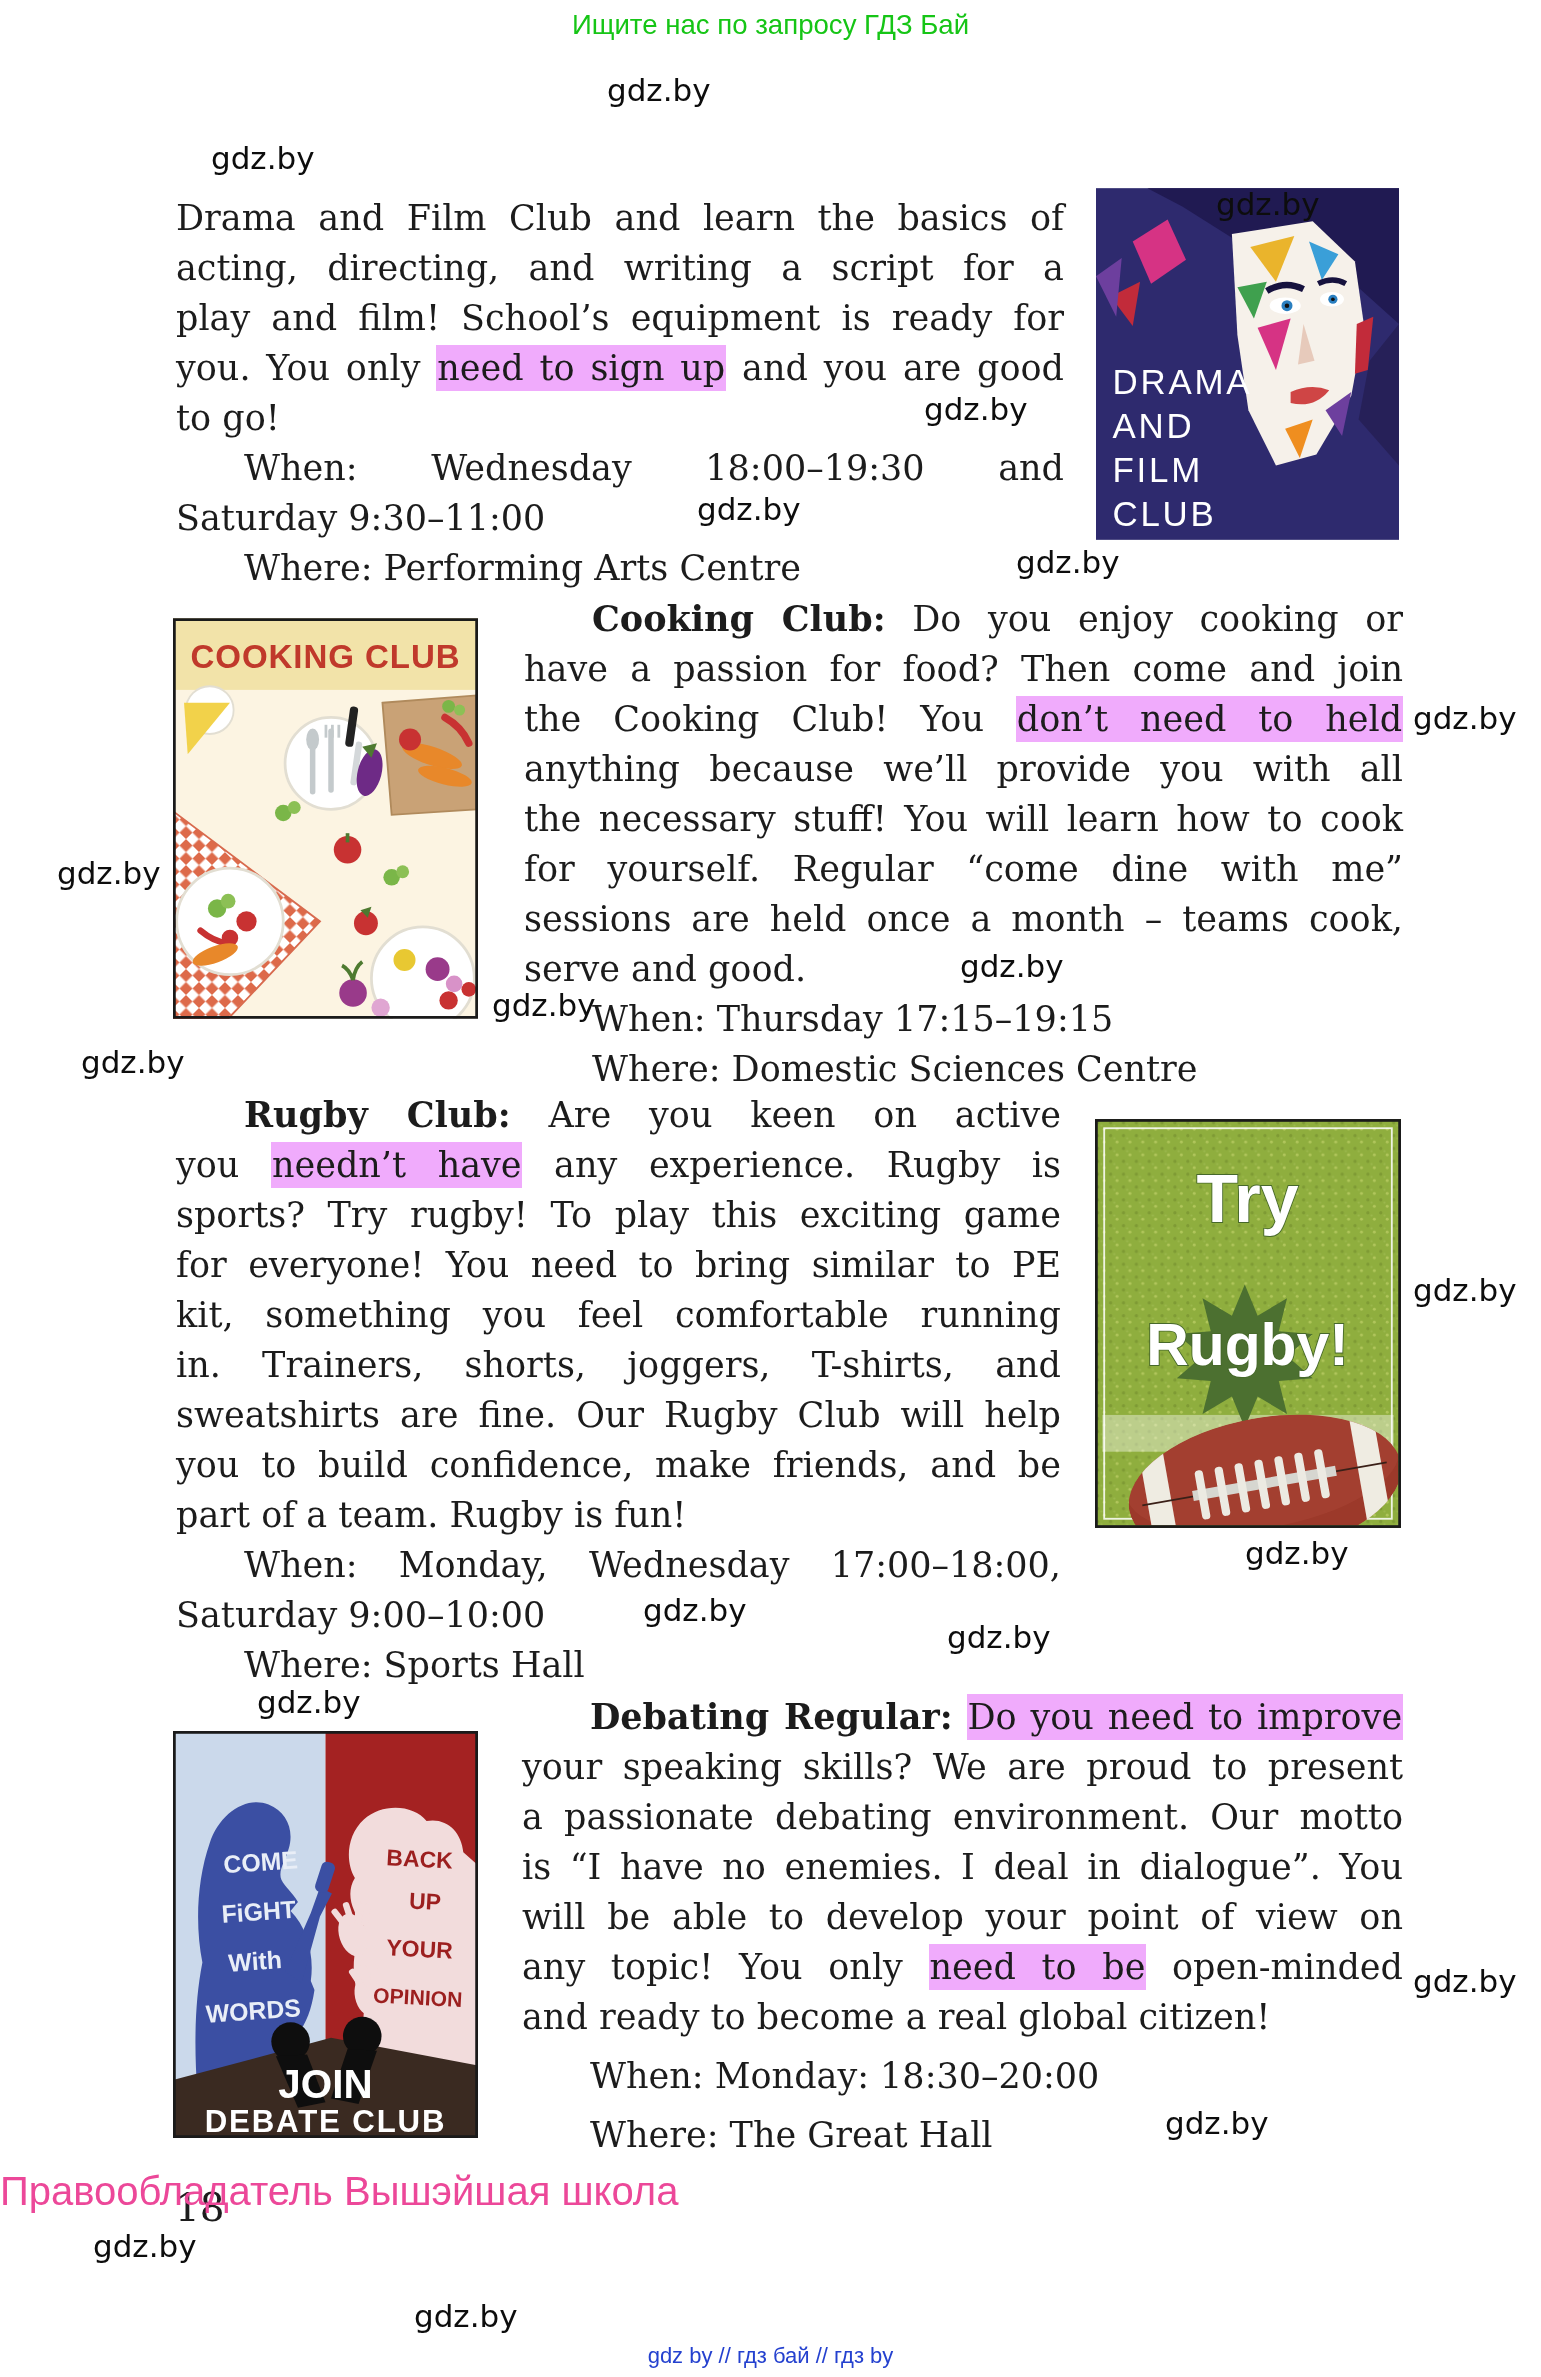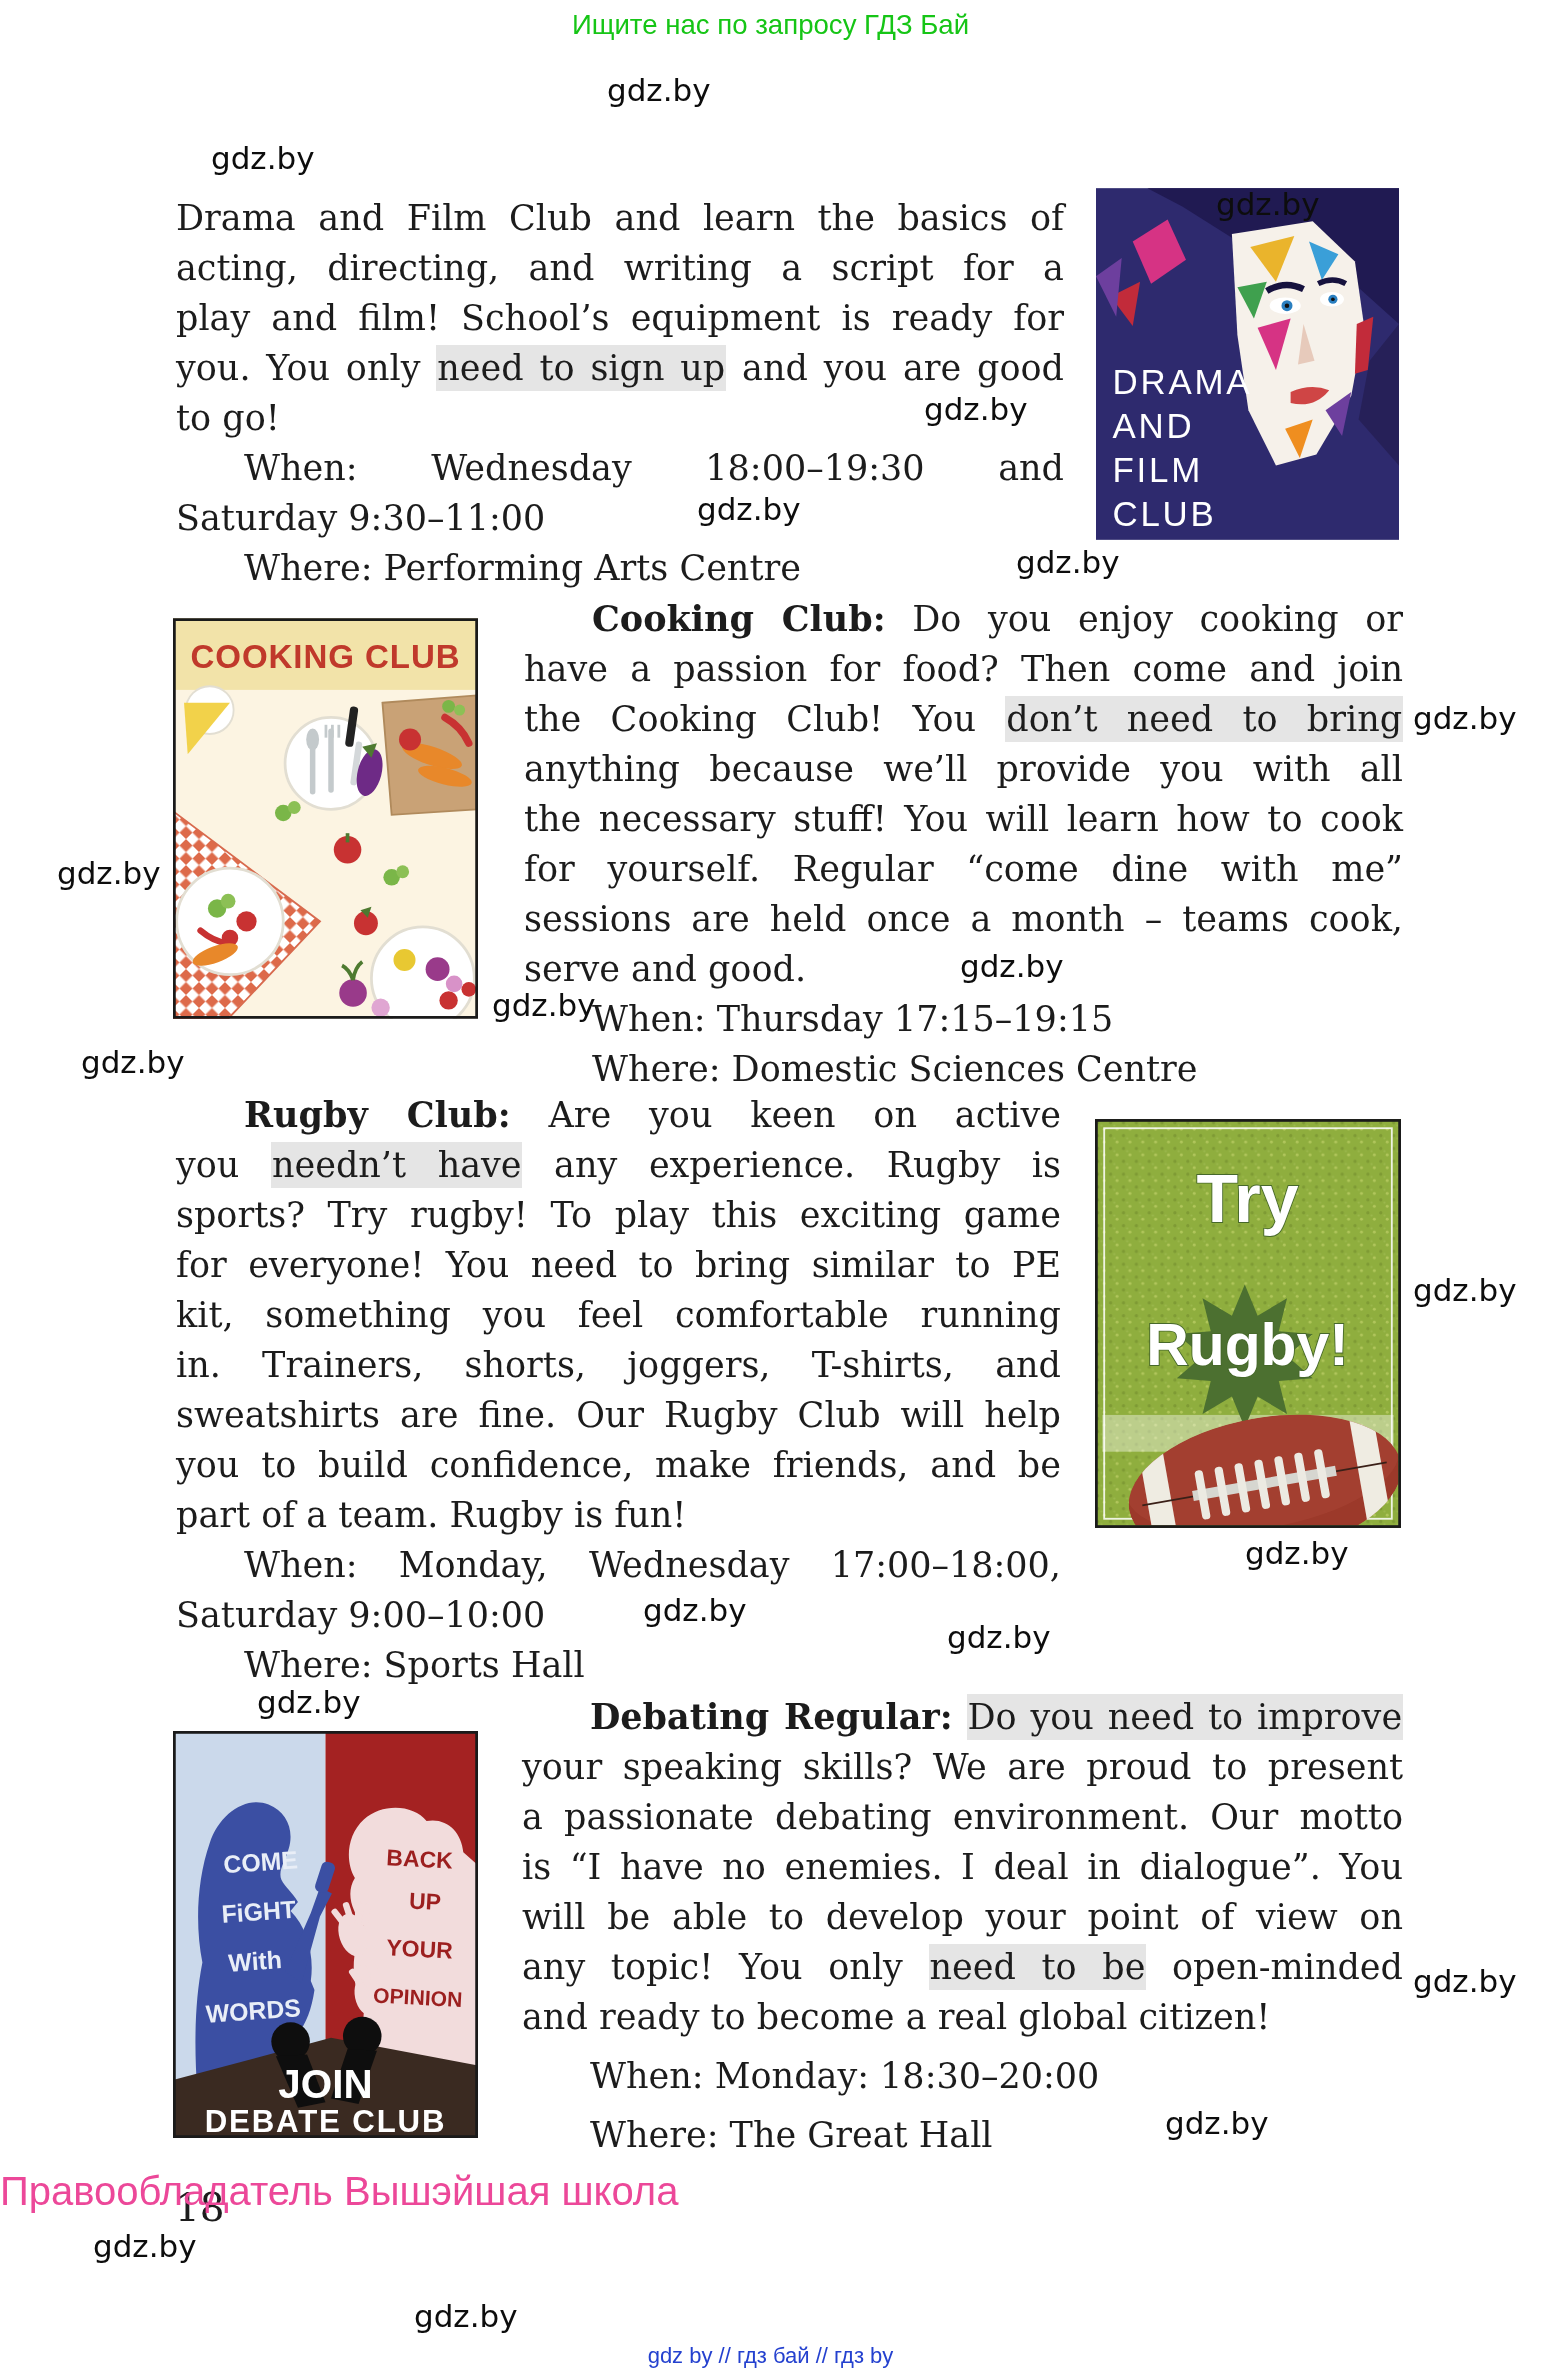--- a/index.html
+++ b/index.html
@@ -8,21 +8,21 @@
   .banner{position:absolute;left:0;top:9.2px;width:100%;text-align:center;
           font-family:"Liberation Sans",sans-serif;font-size:27.6px;color:#16c516;}
   .wm{position:absolute;font-family:"DejaVu Sans",sans-serif;font-size:31px;color:#0d0d0d;
       white-space:nowrap;z-index:5;}
   .par{position:absolute;font-size:35px;line-height:50px;}
   .line{height:50px;text-align:left;}
   .line.j{text-align:justify;text-align-last:justify;}
   .line.ind{padding-left:68px;}
   .line.g{margin-top:9.2px;}
   .b{font-weight:bold;}
-  .hl{background:#e5e5e5;padding:2.8px 0.9px;margin-top:8px;}
+  .hl{background:#f0abfc;padding:2.8px 0.9px;margin-top:8px;}
   .poster{position:absolute;z-index:1;}
   .pagenum{position:absolute;left:175px;top:2185px;font-size:39px;}
   .pink{position:absolute;left:0;top:2169px;width:100%;text-align:left;
         font-family:"Liberation Sans",sans-serif;font-size:40px;color:#ec4899;}
   .bluefooter{position:absolute;left:0;top:2343px;width:100%;text-align:center;
         font-family:"Liberation Sans",sans-serif;font-size:22px;color:#2441cf;}
   svg text{font-family:"Liberation Sans",sans-serif;}
 </style>
 </head>
 <body>
@@ -149,21 +149,21 @@
     <circle cx="196" cy="408" r="15" fill="#993a8a"></circle>
     <path d="M196,394 q2,-14 10,-20 M196,394 q-4,-12 -12,-16" stroke="#4e7a30" stroke-width="4" fill="none"></path>
     <circle cx="226" cy="424" r="10" fill="#e0a6d2"></circle>
     <rect x="1.5" y="1.5" width="329" height="433" fill="none" stroke="#1a1a1a" stroke-width="3"></rect>
     <text x="166" y="54" font-size="36" font-weight="bold" letter-spacing="1" text-anchor="middle" fill="#c0392b">COOKING CLUB</text>
   </svg>
 
   <div class="par" style="left:524px;top:594px;width:879px">
       <div class="line j ind"><span class="b">Cooking Club:</span><span> Do you enjoy cooking or</span></div>
       <div class="line j"><span>have a passion for food? Then come and join</span></div>
-      <div class="line j"><span>the Cooking Club! You </span><span class="hl">don’t need to bring</span></div>
+      <div class="line j"><span>the Cooking Club! You </span><span class="hl">don’t need to held</span></div>
       <div class="line j"><span>anything because we’ll provide you with all</span></div>
       <div class="line j"><span>the necessary stuff! You will learn how to cook</span></div>
       <div class="line j"><span>for yourself. Regular “come dine with me”</span></div>
       <div class="line j"><span>sessions are held once a month – teams cook,</span></div>
       <div class="line"><span>serve and good.</span></div>
       <div class="line ind"><span>When: Thursday 17:15–19:15</span></div>
       <div class="line ind"><span>Where: Domestic Sciences Centre</span></div>
     </div>
 
   <div class="par" style="left:176px;top:1090px;width:885px">

